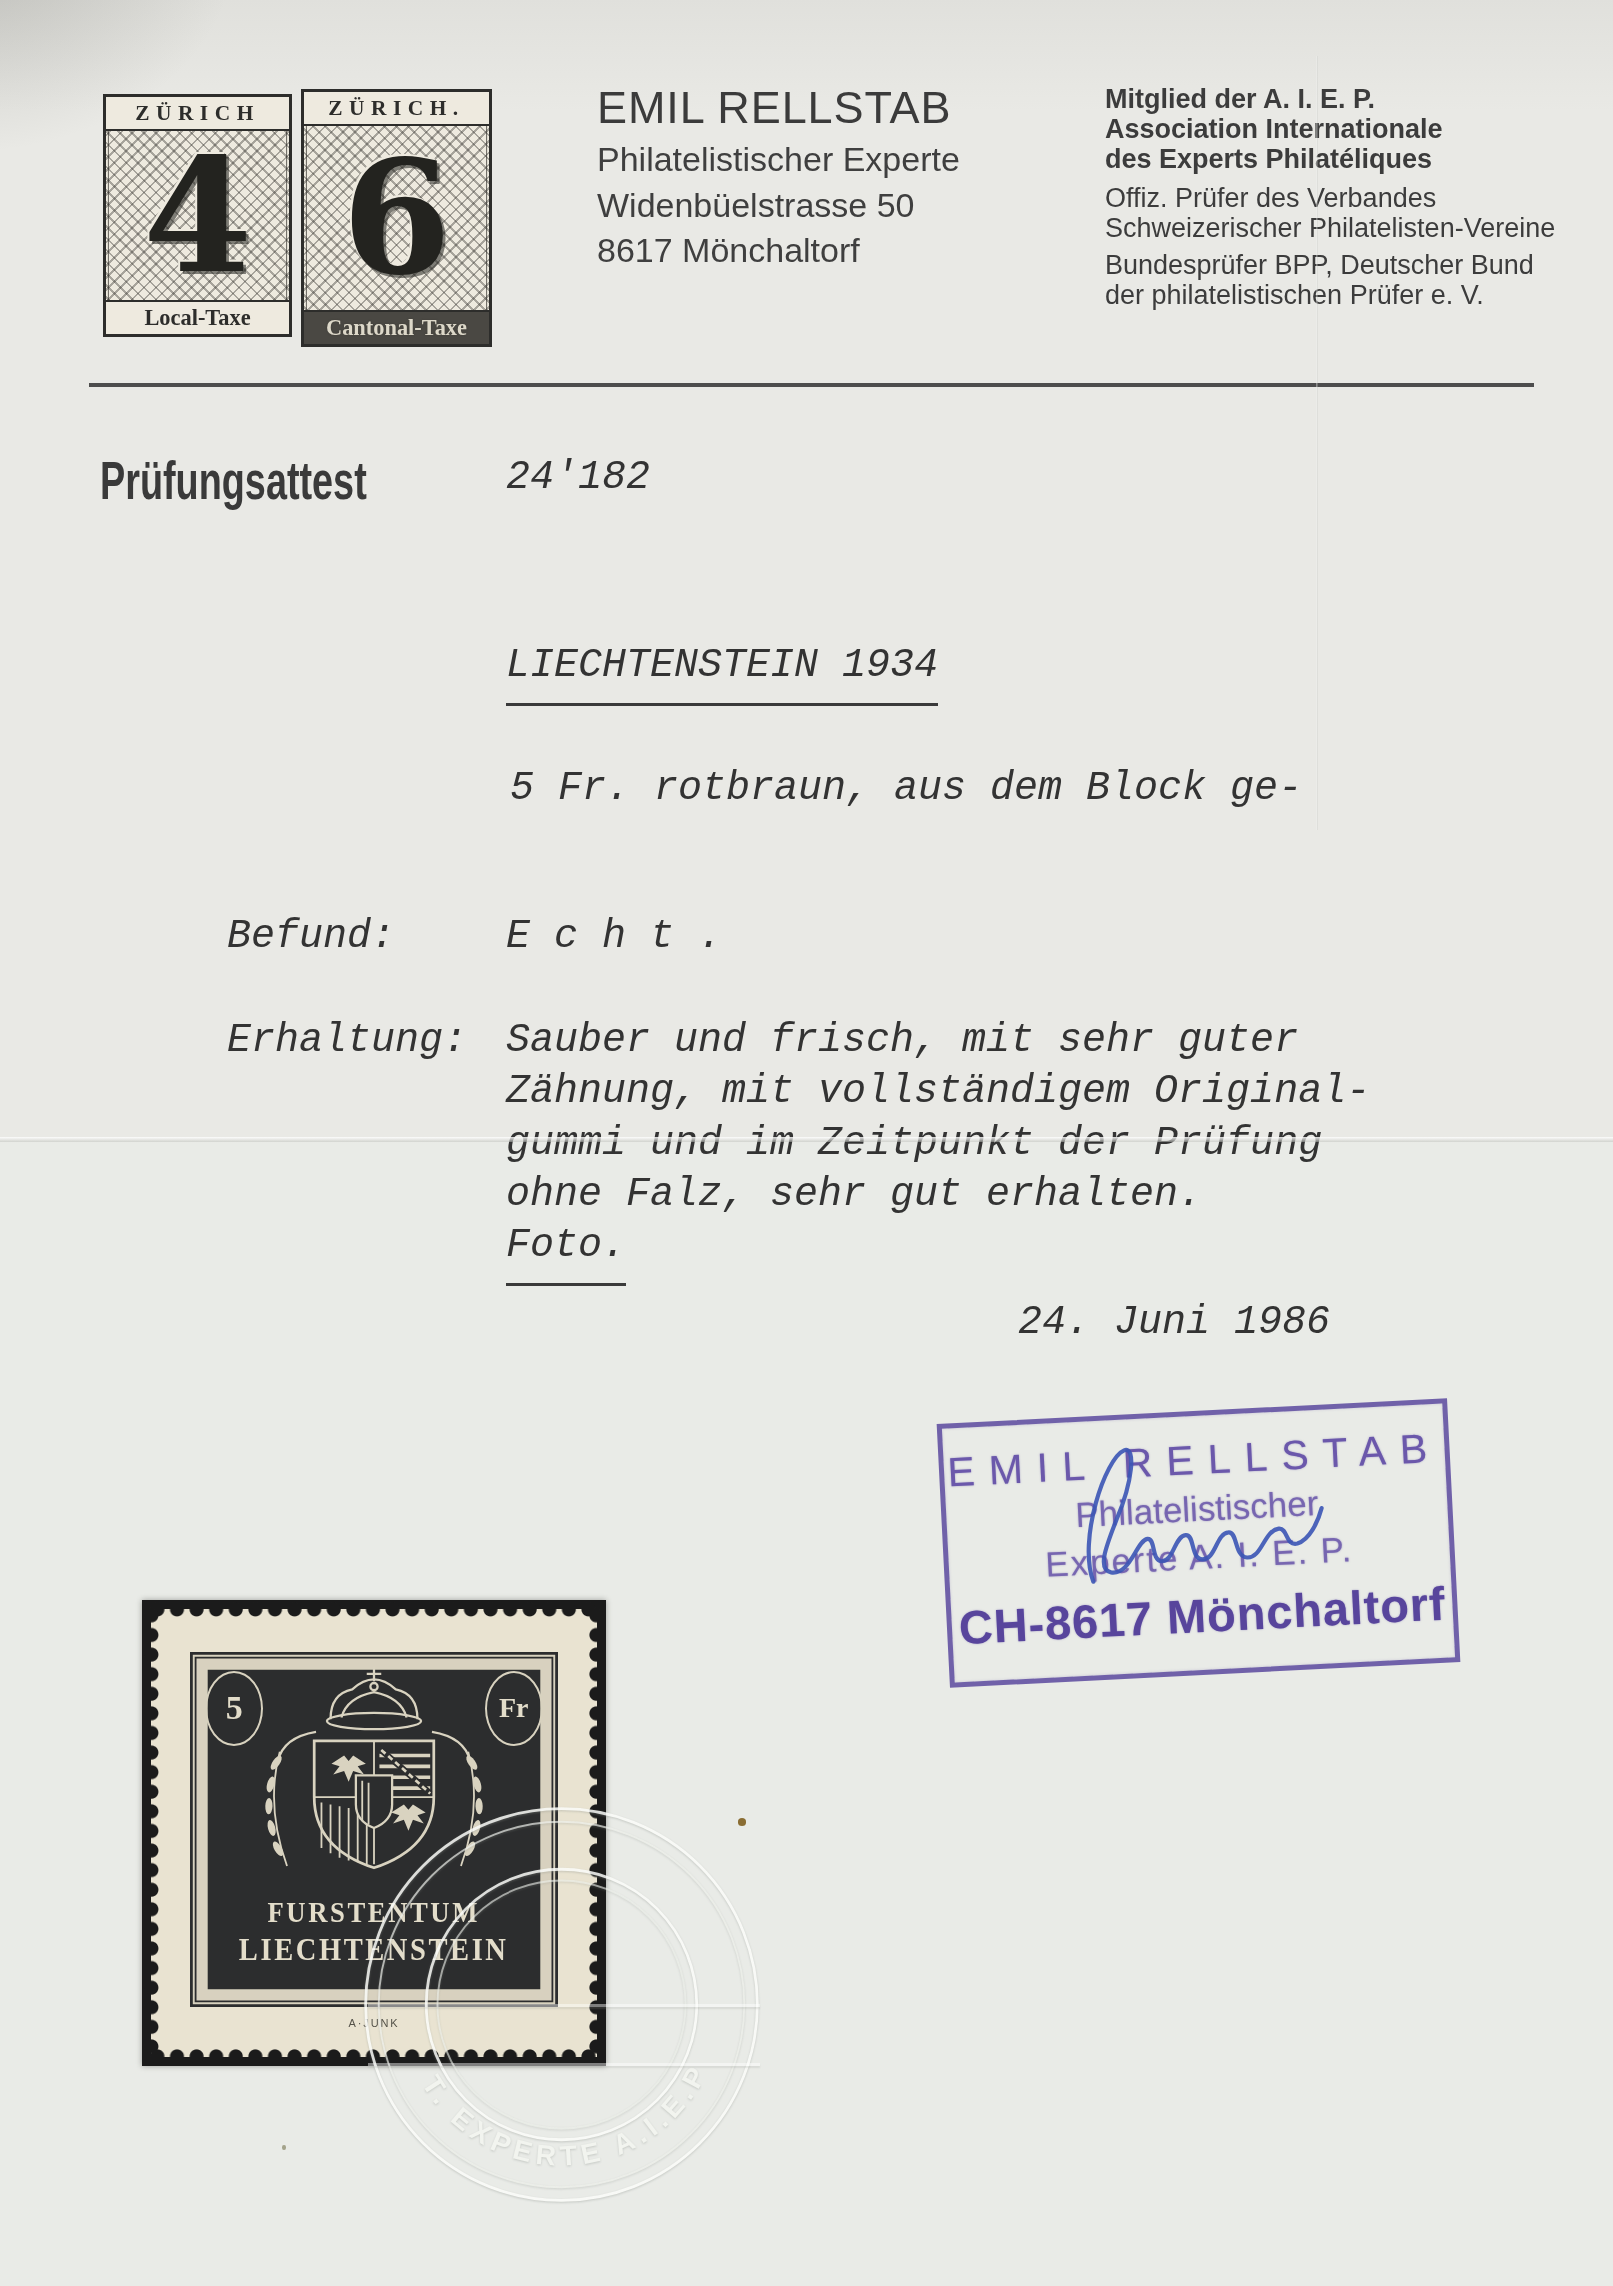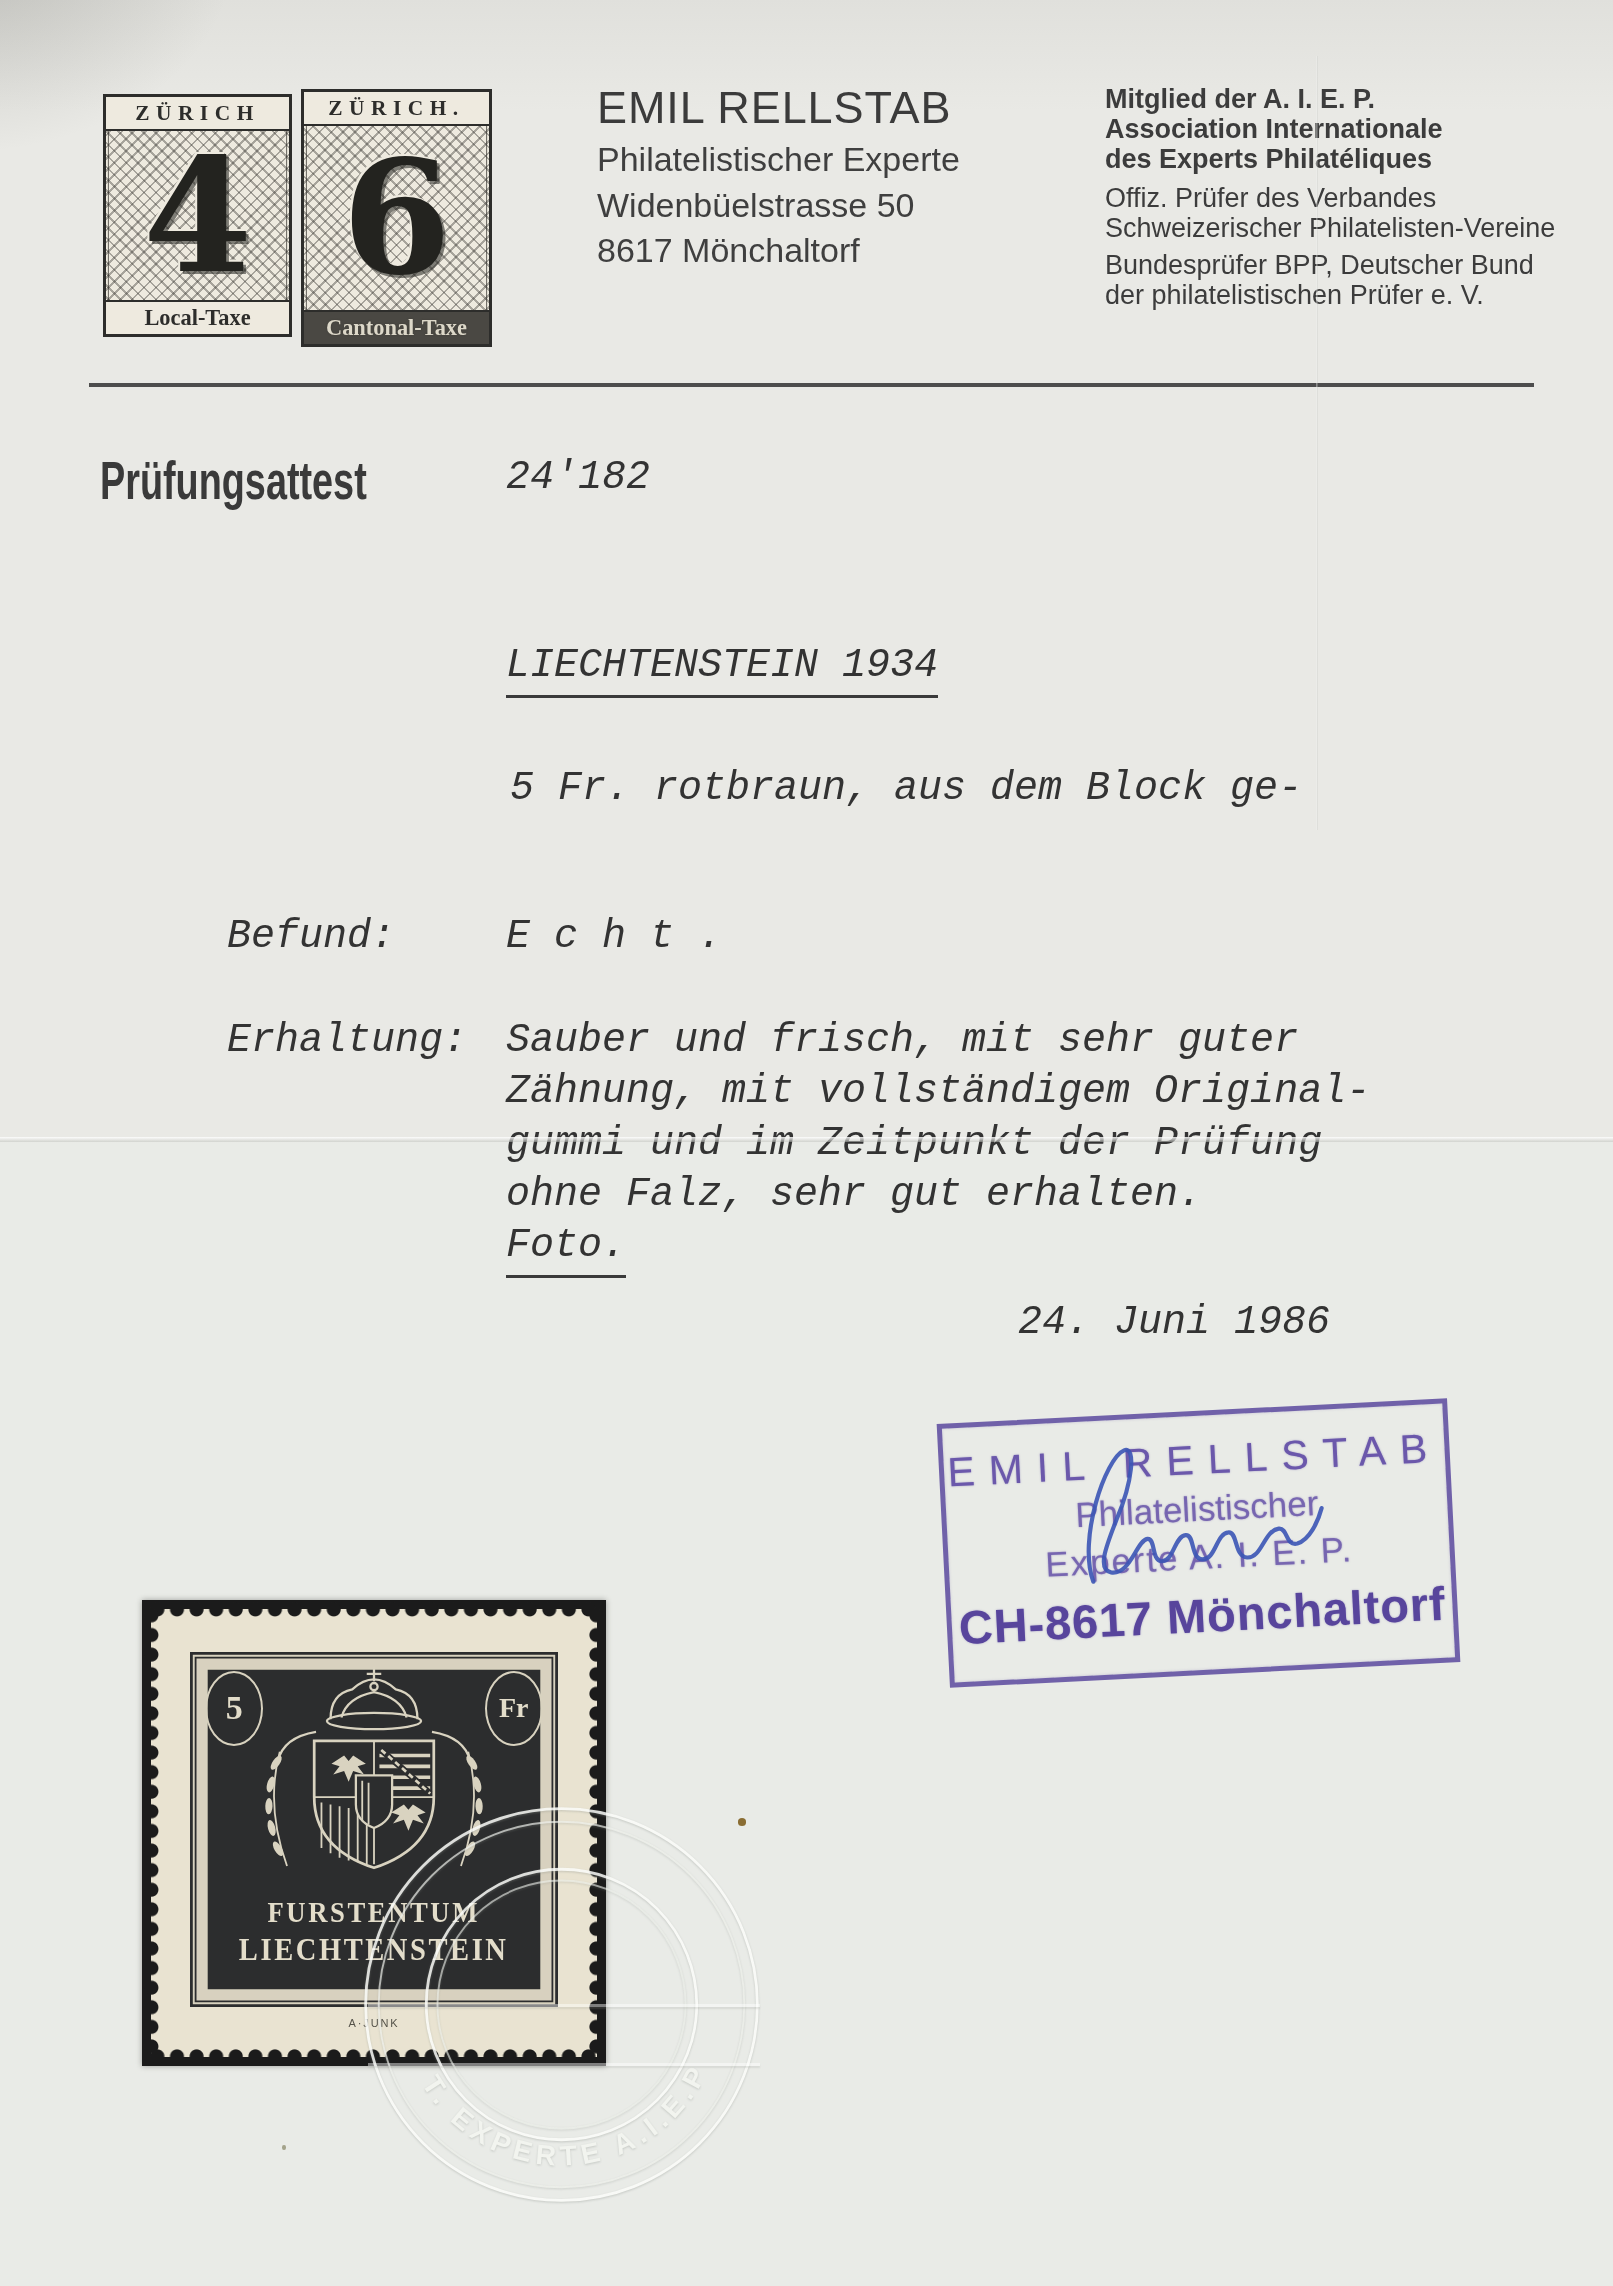--- a/index.html
+++ b/index.html
@@ -30,21 +30,21 @@
       font-weight:700; font-size:157px; color:#23231f;
       text-shadow:2.8px 2.8px 0 rgba(35,35,31,.55), -1.9px -1.9px 0 #eeeadf;}
   .lh-name{font-size:45px; color:#3b3b3b; letter-spacing:0.9px;}
   .lh-line{font-size:34px; color:#3f3f3f;}
   .rb{font-size:27px; color:#3c3c3c; line-height:30px;}
   .rb.b{font-weight:700;text-align:right;}
   .rule{position:absolute; left:89px; width:1445px; top:383px; height:3.7px; background:#4d4d4d;}
   
   .doc-type{font-size:54px; font-weight:700; color:#3a3a3a; transform:scaleX(.70); transform-origin:0 50%; letter-spacing:0;}
   .tw{font-family:"Liberation Mono",monospace; font-size:40px; color:#333; white-space:pre;font-style:italic;}
-  .tw-u{border-bottom:3.7px solid #3a3a3a; padding-bottom:7px;margin-top:46px;}
+  .tw-u{border-bottom:3.7px solid #3a3a3a; padding-bottom:15px;margin-top:46px;}
   .crease-h{position:absolute; left:0; width:1614px; top:1137px; height:4.7px;
       background:linear-gradient(180deg, rgba(255,255,255,.85), rgba(186,189,183,.5));}
   .crease-v{position:absolute; left:1316px; top:56px; width:1.9px; height:774px;
       background:linear-gradient(90deg, rgba(255,255,255,.55), rgba(168,171,165,.35)); opacity:.8;}
   
   .hstamp{position:absolute; left:943px; top:1411px; width:501px; height:254px;
       border:5.6px solid rgba(94,77,160,.88); transform:rotate(-2.9deg);
       box-shadow:inset 0 0 2.8px rgba(94,77,160,.25); }
   .hs-line{position:absolute; left:0; right:0; text-align:center; color:#6b58ab;
       text-shadow:0 0 1.9px rgba(101,85,166,.55);}

